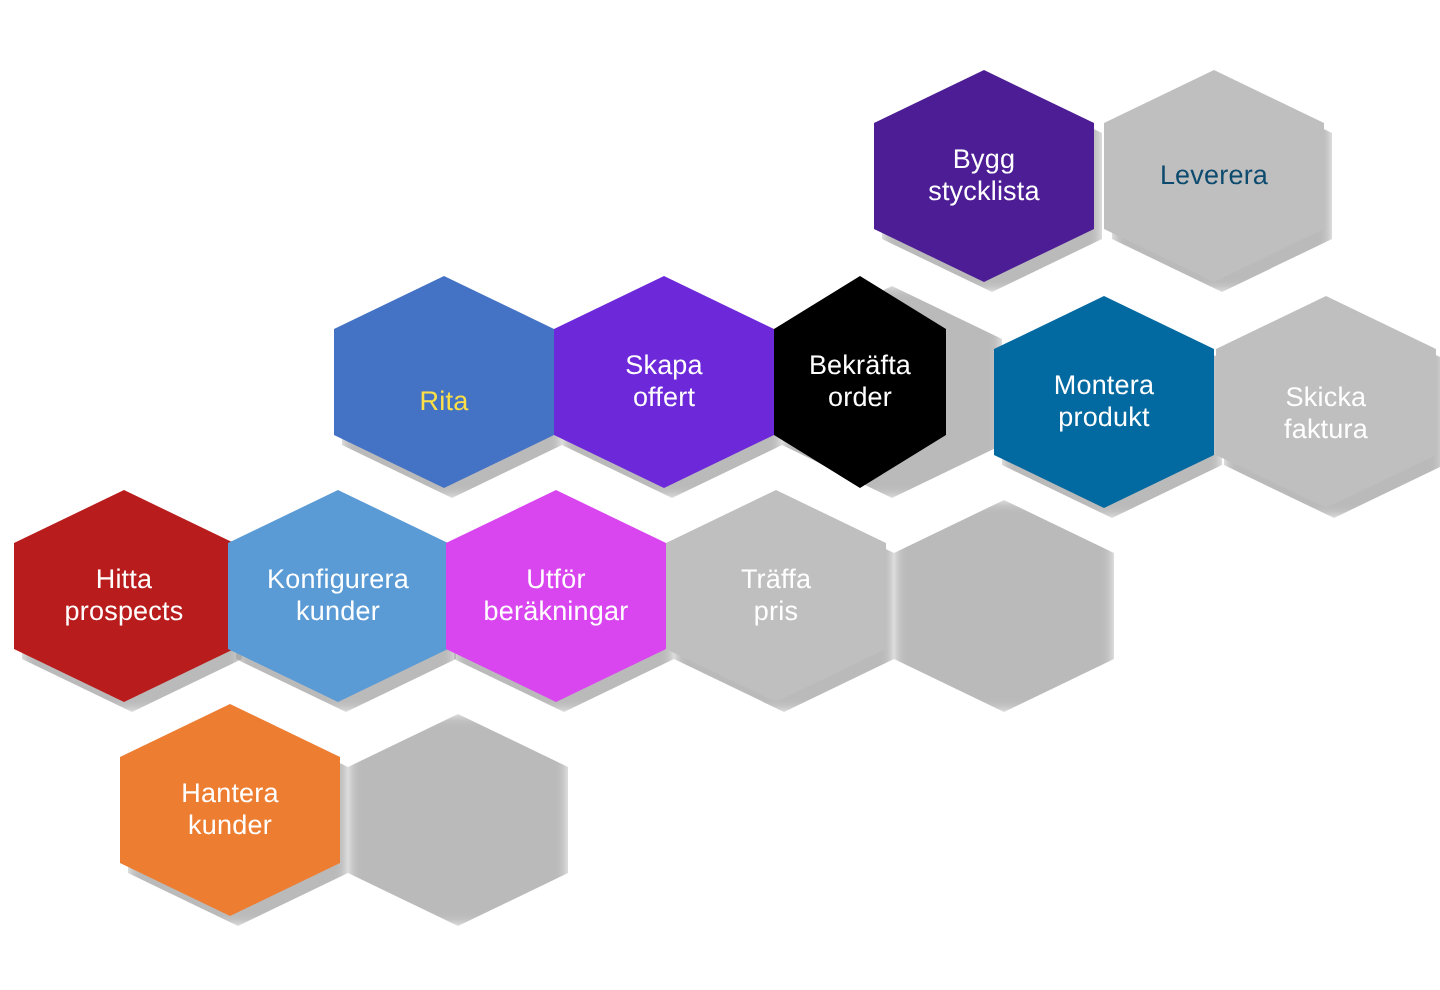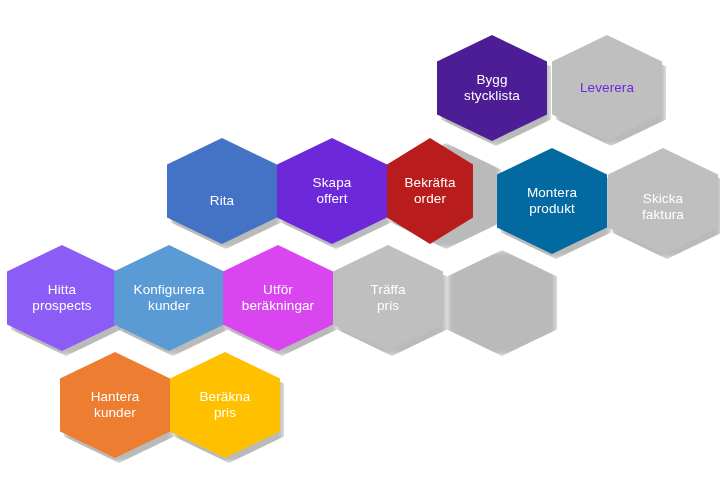--- a/index.html
+++ b/index.html
@@ -62,58 +62,54 @@
     <div class="hex-shadow" style="left: 227px; top: 250px; width: 110px; height: 106px;"></div>
     <div class="hex-shadow" style="left: 337px; top: 250px; width: 110px; height: 106px;"></div>
     <div class="hex-shadow" style="left: 447px; top: 250px; width: 110px; height: 106px;"></div>
     <div class="hex-shadow" style="left: 64px; top: 357px; width: 110px; height: 106px;"></div>
     <div class="hex-shadow" style="left: 174px; top: 357px; width: 110px; height: 106px;"></div>
     <div class="hex" style="left: 437px; top: 35px; width: 110px; height: 106px; background: #4c1d95;">
       <span class="hex-label" style="color: rgb(255, 255, 255);">Bygg
 stycklista</span>
     </div>
     <div class="hex" style="left: 552px; top: 35px; width: 110px; height: 106px; background: rgb(191, 191, 191);">
-      <span class="hex-label" style="color: #6d28d9;">Leverera</span>
+      <span class="hex-label" style="color: #0c4a6e;">Leverera</span>
     </div>
     <div class="hex" style="left: 167px; top: 138px; width: 110px; height: 106px; background: rgb(68, 114, 196);">
-      <span class="hex-label" style="color: #ffffff; margin-top: 20px;">Rita</span>
+      <span class="hex-label" style="color: #fde047; margin-top: 20px;">Rita</span>
     </div>
     <div class="hex" style="left: 277px; top: 138px; width: 110px; height: 106px; background: #6d28d9;">
       <span class="hex-label" style="color: rgb(255, 255, 255);">Skapa
 offert</span>
     </div>
-    <div class="hex" style="left: 387px; top: 138px; width: 86px; height: 106px; background: #b91c1c;">
+    <div class="hex" style="left: 387px; top: 138px; width: 86px; height: 106px; background: #000000;">
       <span class="hex-label" style="color: rgb(255, 255, 255);">Bekräfta
 order</span>
     </div>
     <div class="hex" style="left: 497px; top: 148px; width: 110px; height: 106px; background: #0369a1;">
       <span class="hex-label" style="color: rgb(255, 255, 255);">Montera
 produkt</span>
     </div>
     <div class="hex" style="left: 608px; top: 148px; width: 110px; height: 106px; background: rgb(191, 191, 191);">
       <span class="hex-label" style="color: rgb(255, 255, 255); margin-top: 12px;">Skicka
 faktura</span>
     </div>
-    <div class="hex" style="left: 7px; top: 245px; width: 110px; height: 106px; background: #8b5cf6;">
+    <div class="hex" style="left: 7px; top: 245px; width: 110px; height: 106px; background: #b91c1c;">
       <span class="hex-label" style="color: rgb(255, 255, 255);">Hitta
 prospects</span>
     </div>
     <div class="hex" style="left: 114px; top: 245px; width: 110px; height: 106px; background: rgb(91, 155, 213);">
       <span class="hex-label" style="color: rgb(255, 255, 255);">Konfigurera
 kunder</span>
     </div>
     <div class="hex" style="left: 223px; top: 245px; width: 110px; height: 106px; background: #d946ef;">
       <span class="hex-label" style="color: rgb(255, 255, 255);">Utför
 beräkningar</span>
     </div>
     <div class="hex" style="left: 333px; top: 245px; width: 110px; height: 106px; background: rgb(191, 191, 191);">
       <span class="hex-label" style="color: rgb(255, 255, 255);">Träffa
 pris</span>
     </div>
     <div class="hex" style="left: 60px; top: 352px; width: 110px; height: 106px; background: rgb(237, 125, 49);">
       <span class="hex-label" style="color: rgb(255, 255, 255);">Hantera
 kunder</span>
     </div>
-    <div class="hex" style="left: 170px; top: 352px; width: 110px; height: 106px; background: rgb(255, 192, 0);">
-      <span class="hex-label" style="color: rgb(255, 255, 255);">Beräkna
-pris</span>
-    </div>
   </div>
 
 </body></html>

